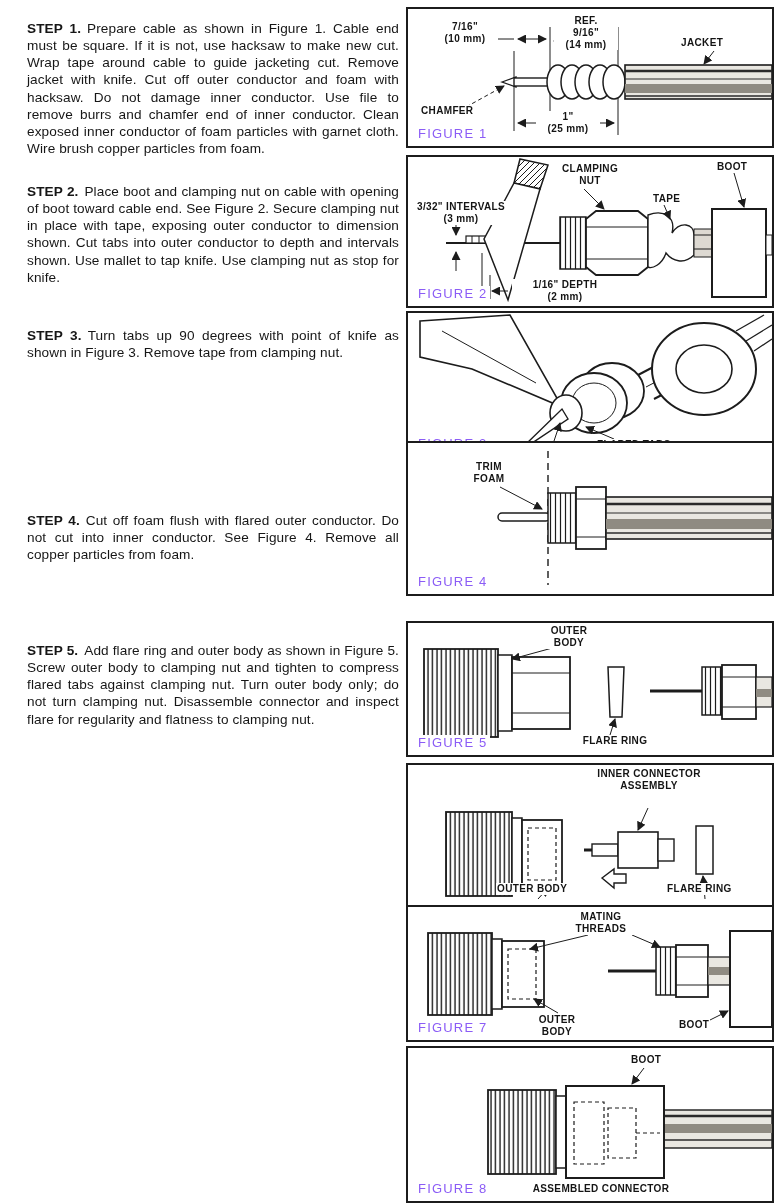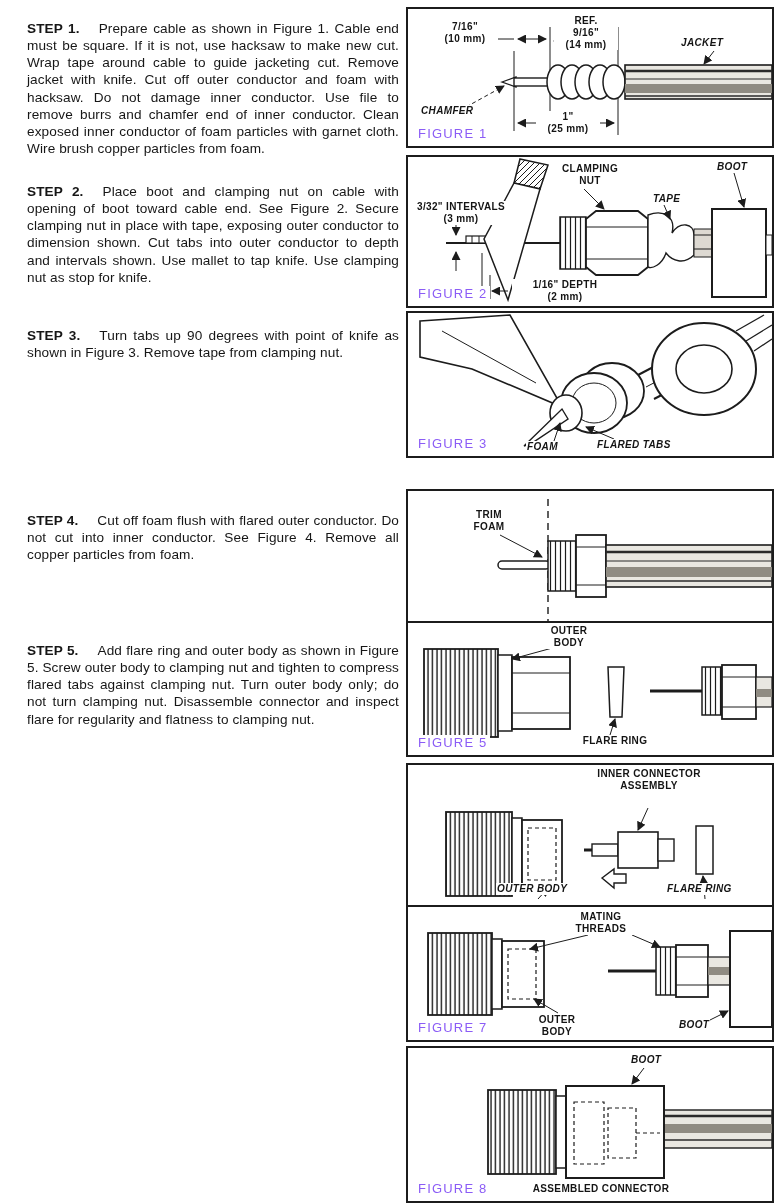--- a/index.html
+++ b/index.html
@@ -7,33 +7,33 @@
     position:relative; width:781px; height:1204px; margin:0 auto;
     background:#ffffff; overflow:hidden;
     font-family:"Liberation Sans", sans-serif; color:#1a1a1a;
   }
   
   .step { position:absolute; left:27px; width:372px; }
   .step p {
     margin:0; font-size:13.6px; line-height:1.26; text-align:justify;
     color:#161616; letter-spacing:.1px;
   }
-  .steplabel { font-weight:bold; margin-right:19px; }
+  .steplabel { font-weight:bold; margin-right:6px; }
   
   .fig {
     position:absolute; left:406px; width:368px; box-sizing:border-box;
     border:2px solid #1c1c1c; background:#fff;
   }
   .fig svg { position:absolute; left:0; top:0; width:100%; height:100%; }
   .fl {
     position:absolute; font-size:10px; font-weight:bold; line-height:1.18;
     letter-spacing:.35px; text-align:center; white-space:pre-line;
     background:#fff; color:#141414; padding:0 1px;
   }
-  .fl.la { text-align:center;font-style:italic; }
+  .fl.la { text-align:center; }
   .figcap {
     position:absolute; left:8px; bottom:5px; font-size:13px; letter-spacing:1.2px;
     color:#8b5cf6; background:#fff; padding:0 2px;
   }
 </style>
 </head>
 <body>
 
 <div class="page">
 
@@ -178,21 +178,21 @@
       <g stroke="#1c1c1c" fill="none" stroke-width="1">
         <line x1="146" y1="128" x2="152" y2="110" marker-end="url(#ah)"></line>
         <line x1="206" y1="126" x2="178" y2="114" marker-end="url(#ah)"></line>
       </g>
     </svg>
     <div class="fl la" style="left:118px;top:128px">FOAM</div>
     <div class="fl la" style="left:188px;top:126px">FLARED TABS</div>
     <div class="figcap">FIGURE 3</div>
   </div>
 
-  <div class="fig" style="top:489px;height:155px">
+  <div class="fig" style="top:441px;height:155px">
     <svg viewBox="0 0 364 151">
       <line x1="140" y1="8" x2="140" y2="142" stroke="#1c1c1c" stroke-width="1.4" stroke-dasharray="7 5"></line>
       <rect x="90" y="70" width="52" height="8" rx="4" fill="#fff" stroke="#1c1c1c" stroke-width="1.5"></rect>
       <rect x="140" y="50" width="28" height="50" fill="url(#threadp)" stroke="#1c1c1c" stroke-width="1.5"></rect>
       <rect x="168" y="44" width="30" height="62" fill="#fff" stroke="#1c1c1c" stroke-width="1.8"></rect>
       <line x1="168" y1="56" x2="198" y2="56" stroke="#1c1c1c" stroke-width="1"></line>
       <line x1="168" y1="94" x2="198" y2="94" stroke="#1c1c1c" stroke-width="1"></line>
       <rect x="198" y="54" width="166" height="42" fill="#e9e7e1" stroke="#1c1c1c" stroke-width="1.6"></rect>
       <line x1="198" y1="61" x2="364" y2="61" stroke="#2a2a2a" stroke-width="2.5"></line>
       <line x1="198" y1="70" x2="364" y2="70" stroke="#2a2a2a" stroke-width="1"></line>

